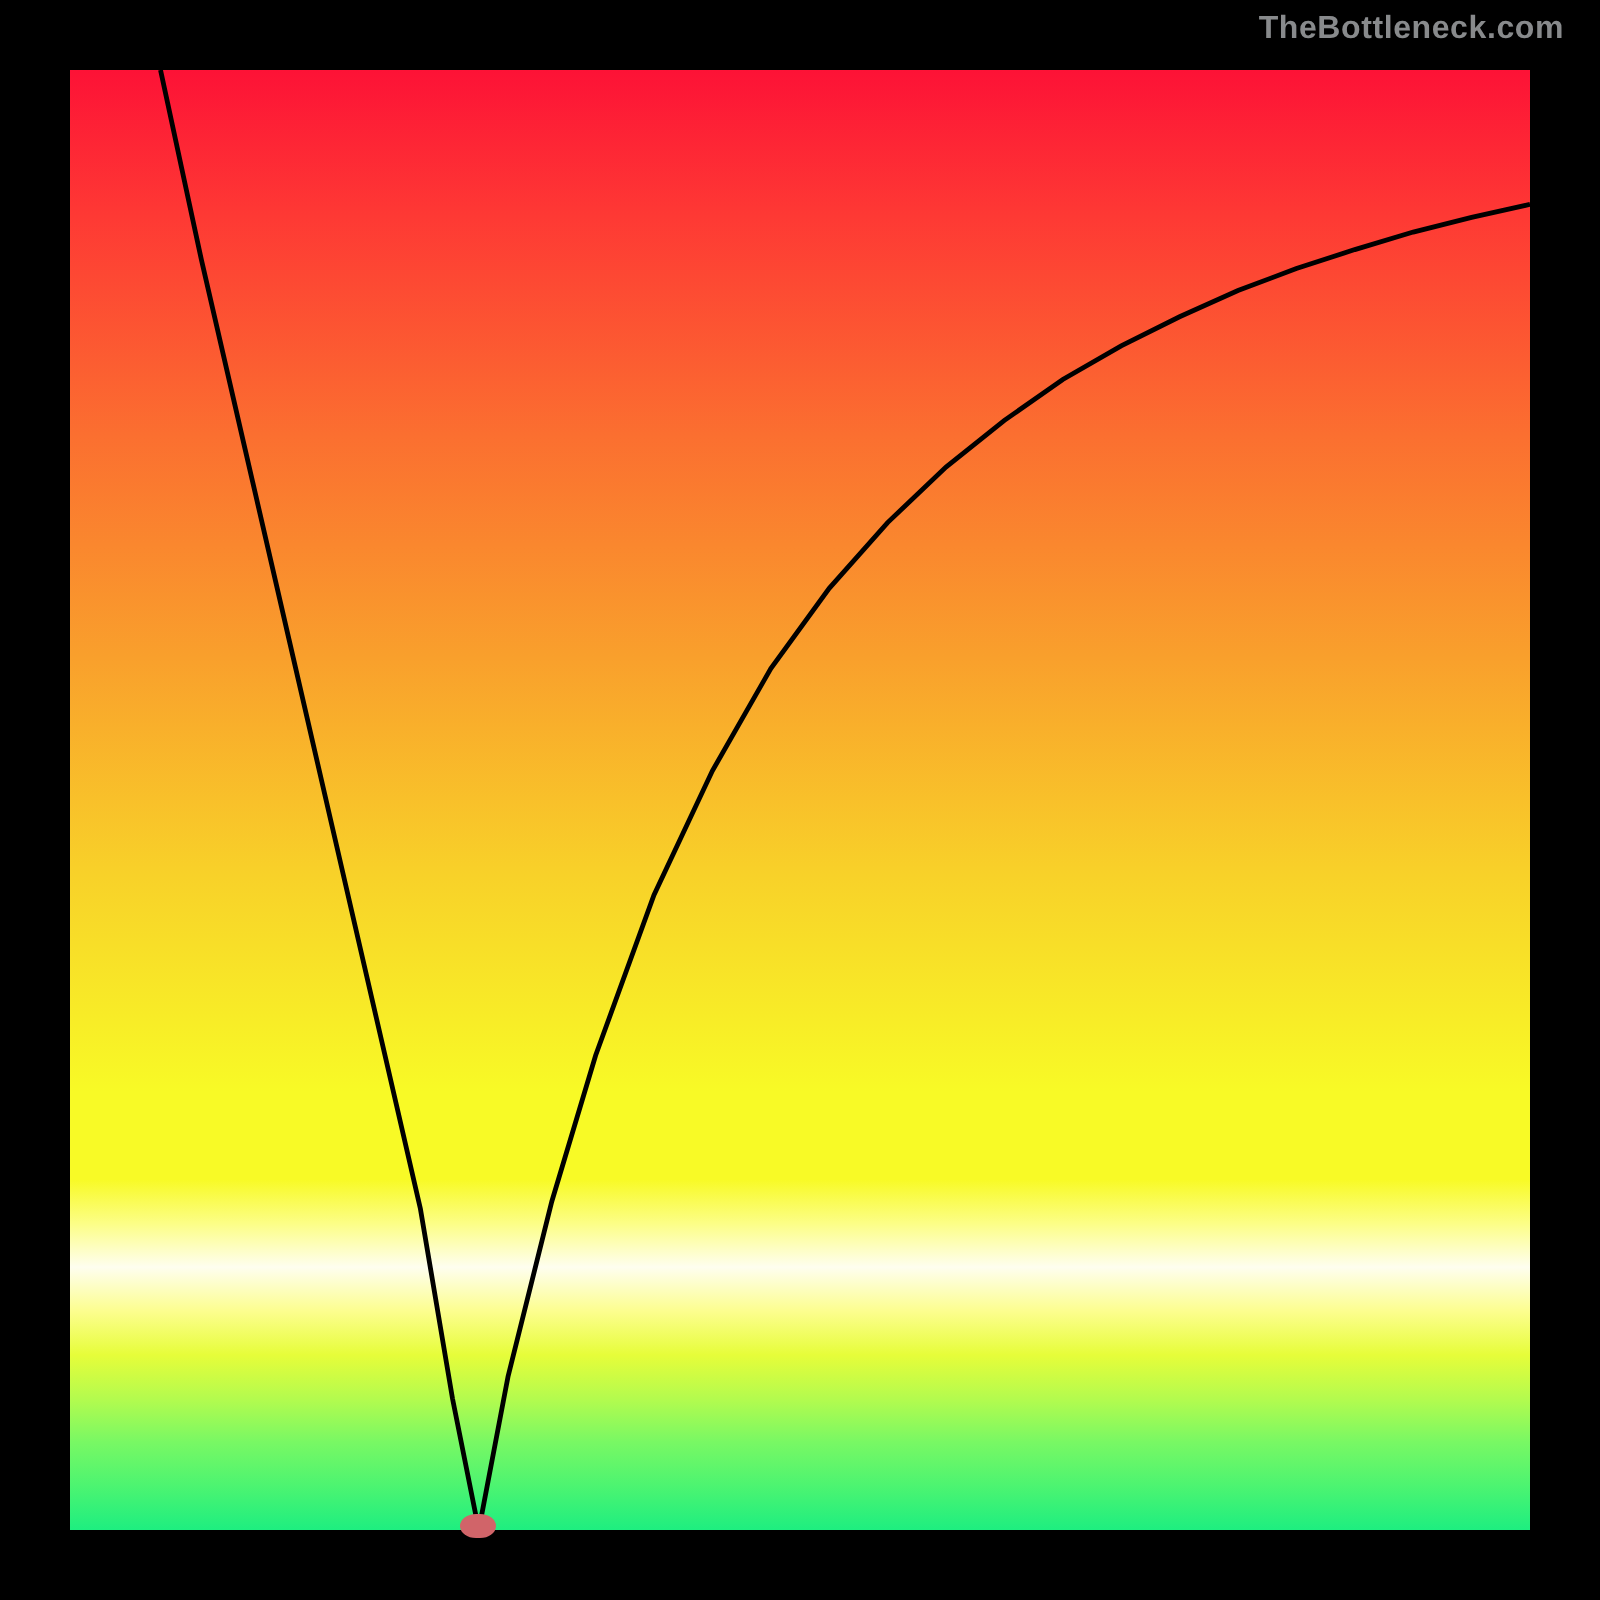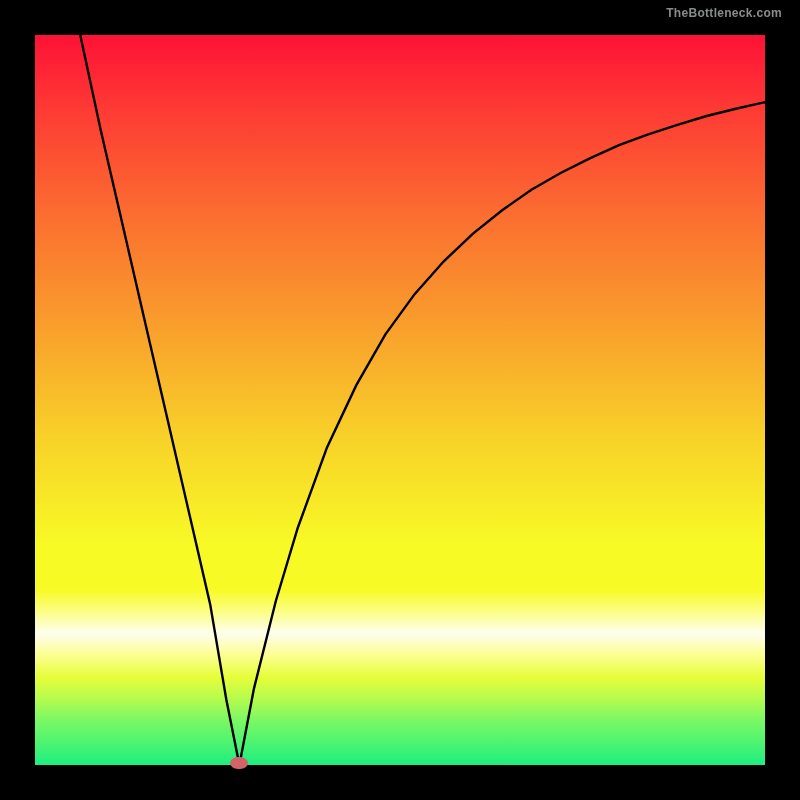--- a/index.html
+++ b/index.html
@@ -37,21 +37,21 @@
       #b4fb4e 91%,
       #78f864 94%,
       #4cf471 97%,
       #1eee80 100%
     );
   }
   #watermark {
     position: absolute;
     top: 6px;
     right: 18px;
-    font-size: 12px;
+    font-size: 16px;
     font-weight: 600;
     color: #888a8c;
     letter-spacing: 0.3px;
   }
   #marker {
     position: absolute;
     width: 18px;
     height: 12px;
     border-radius: 8px / 6px;
     background: #d16469;

